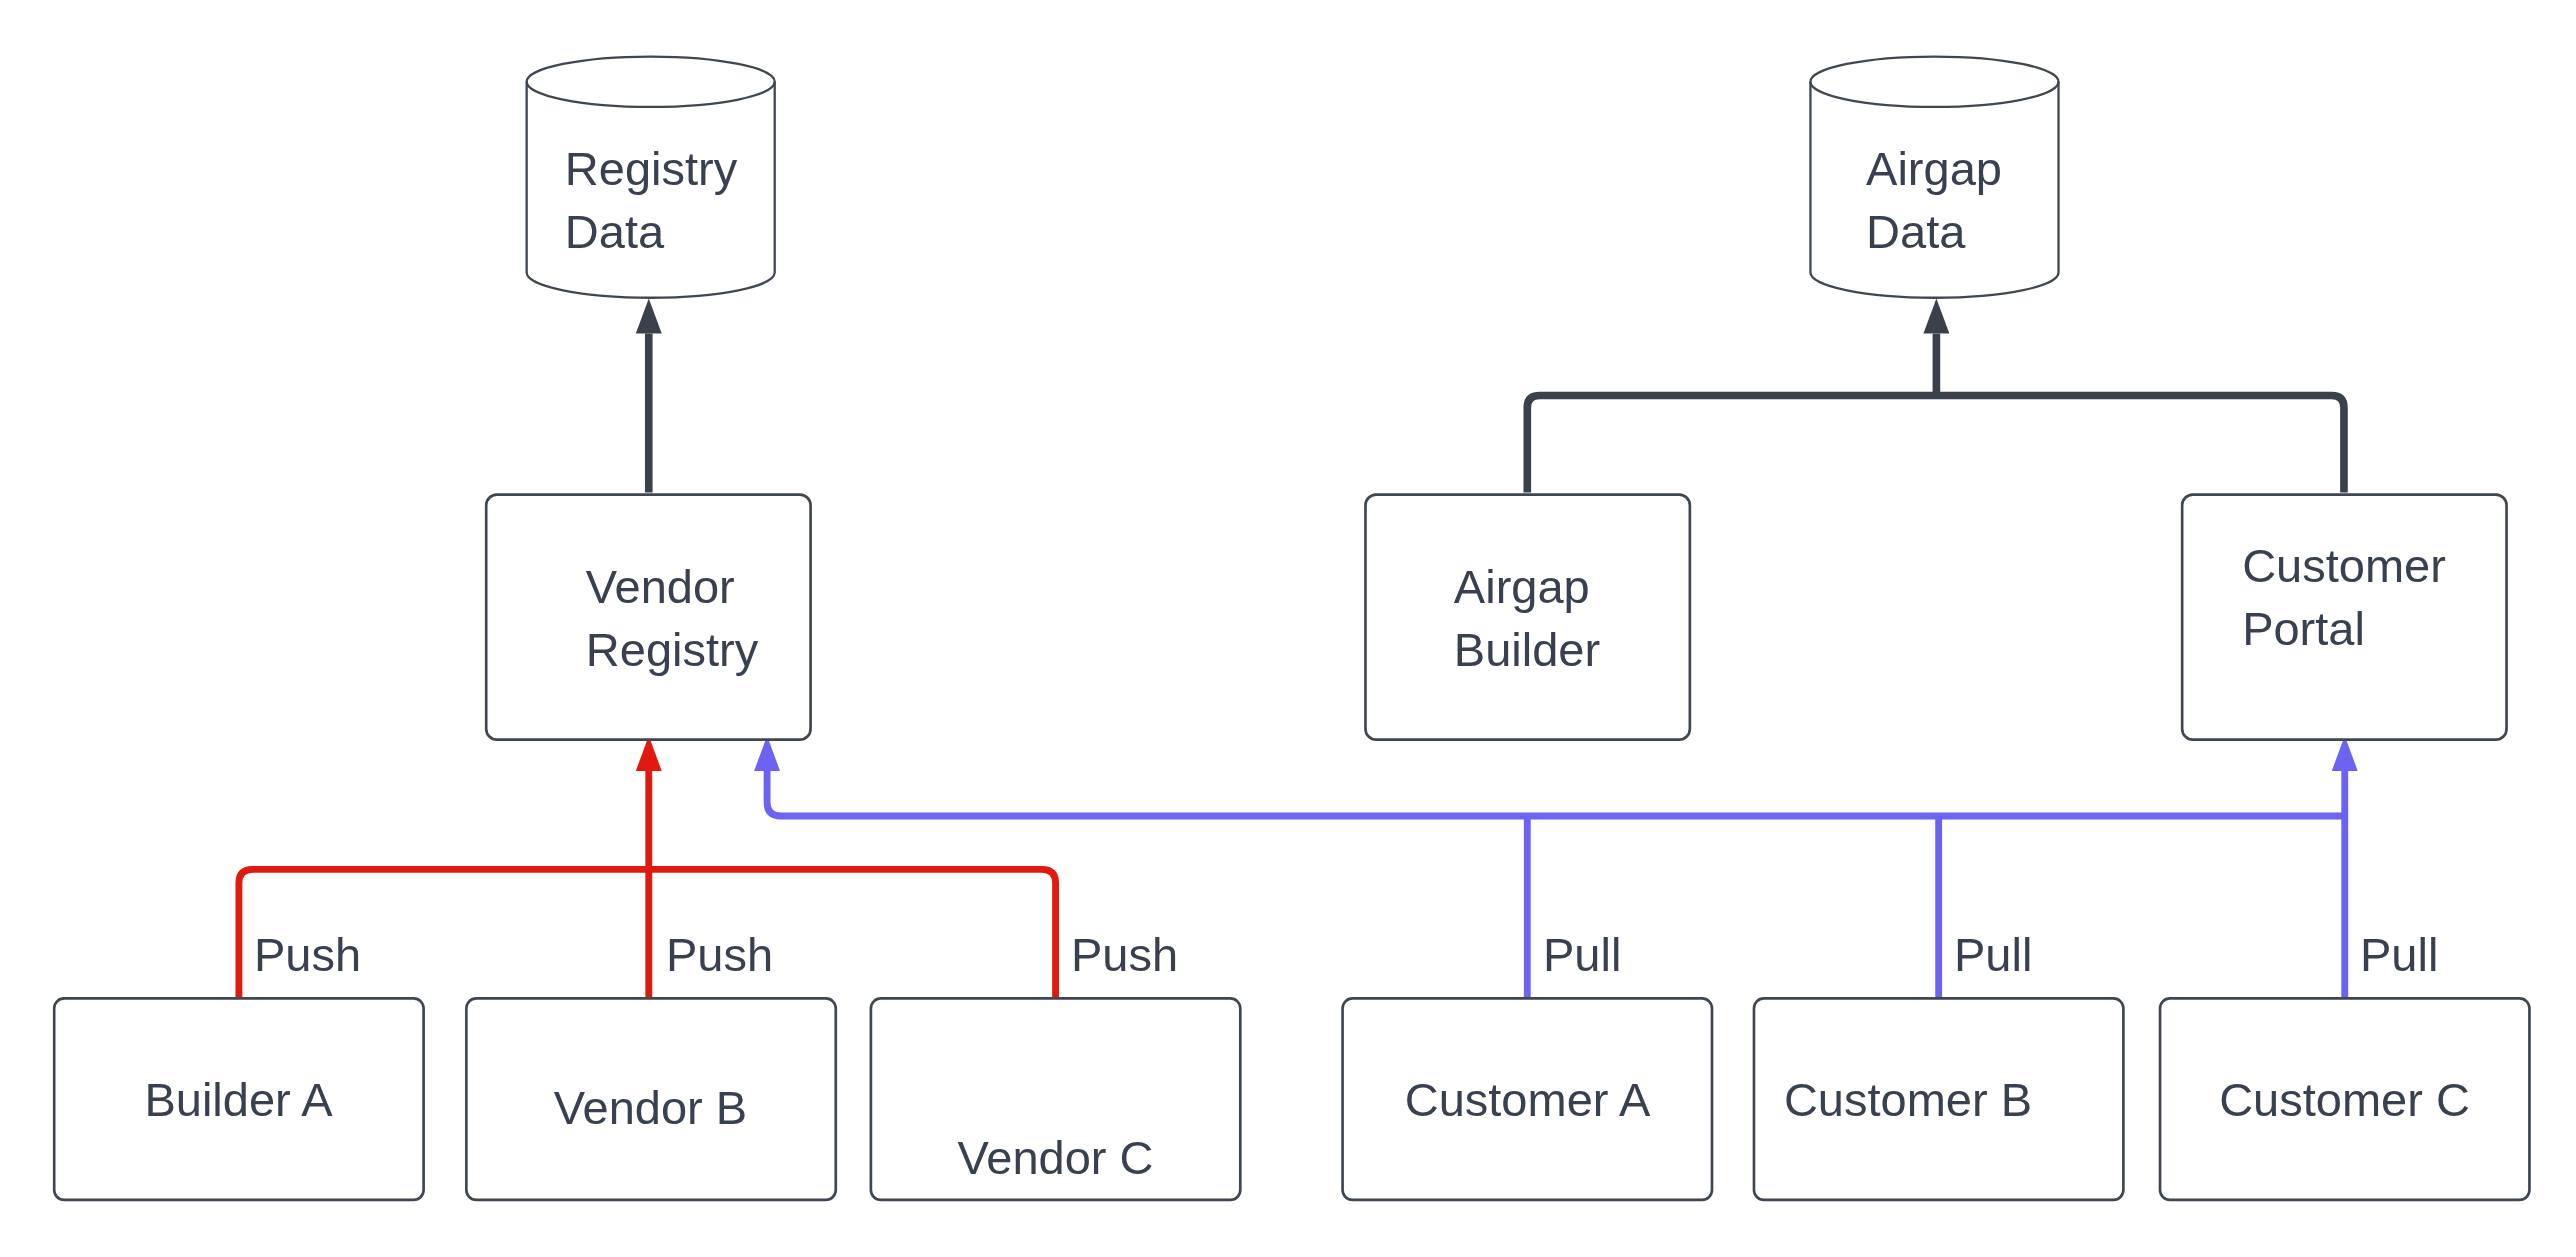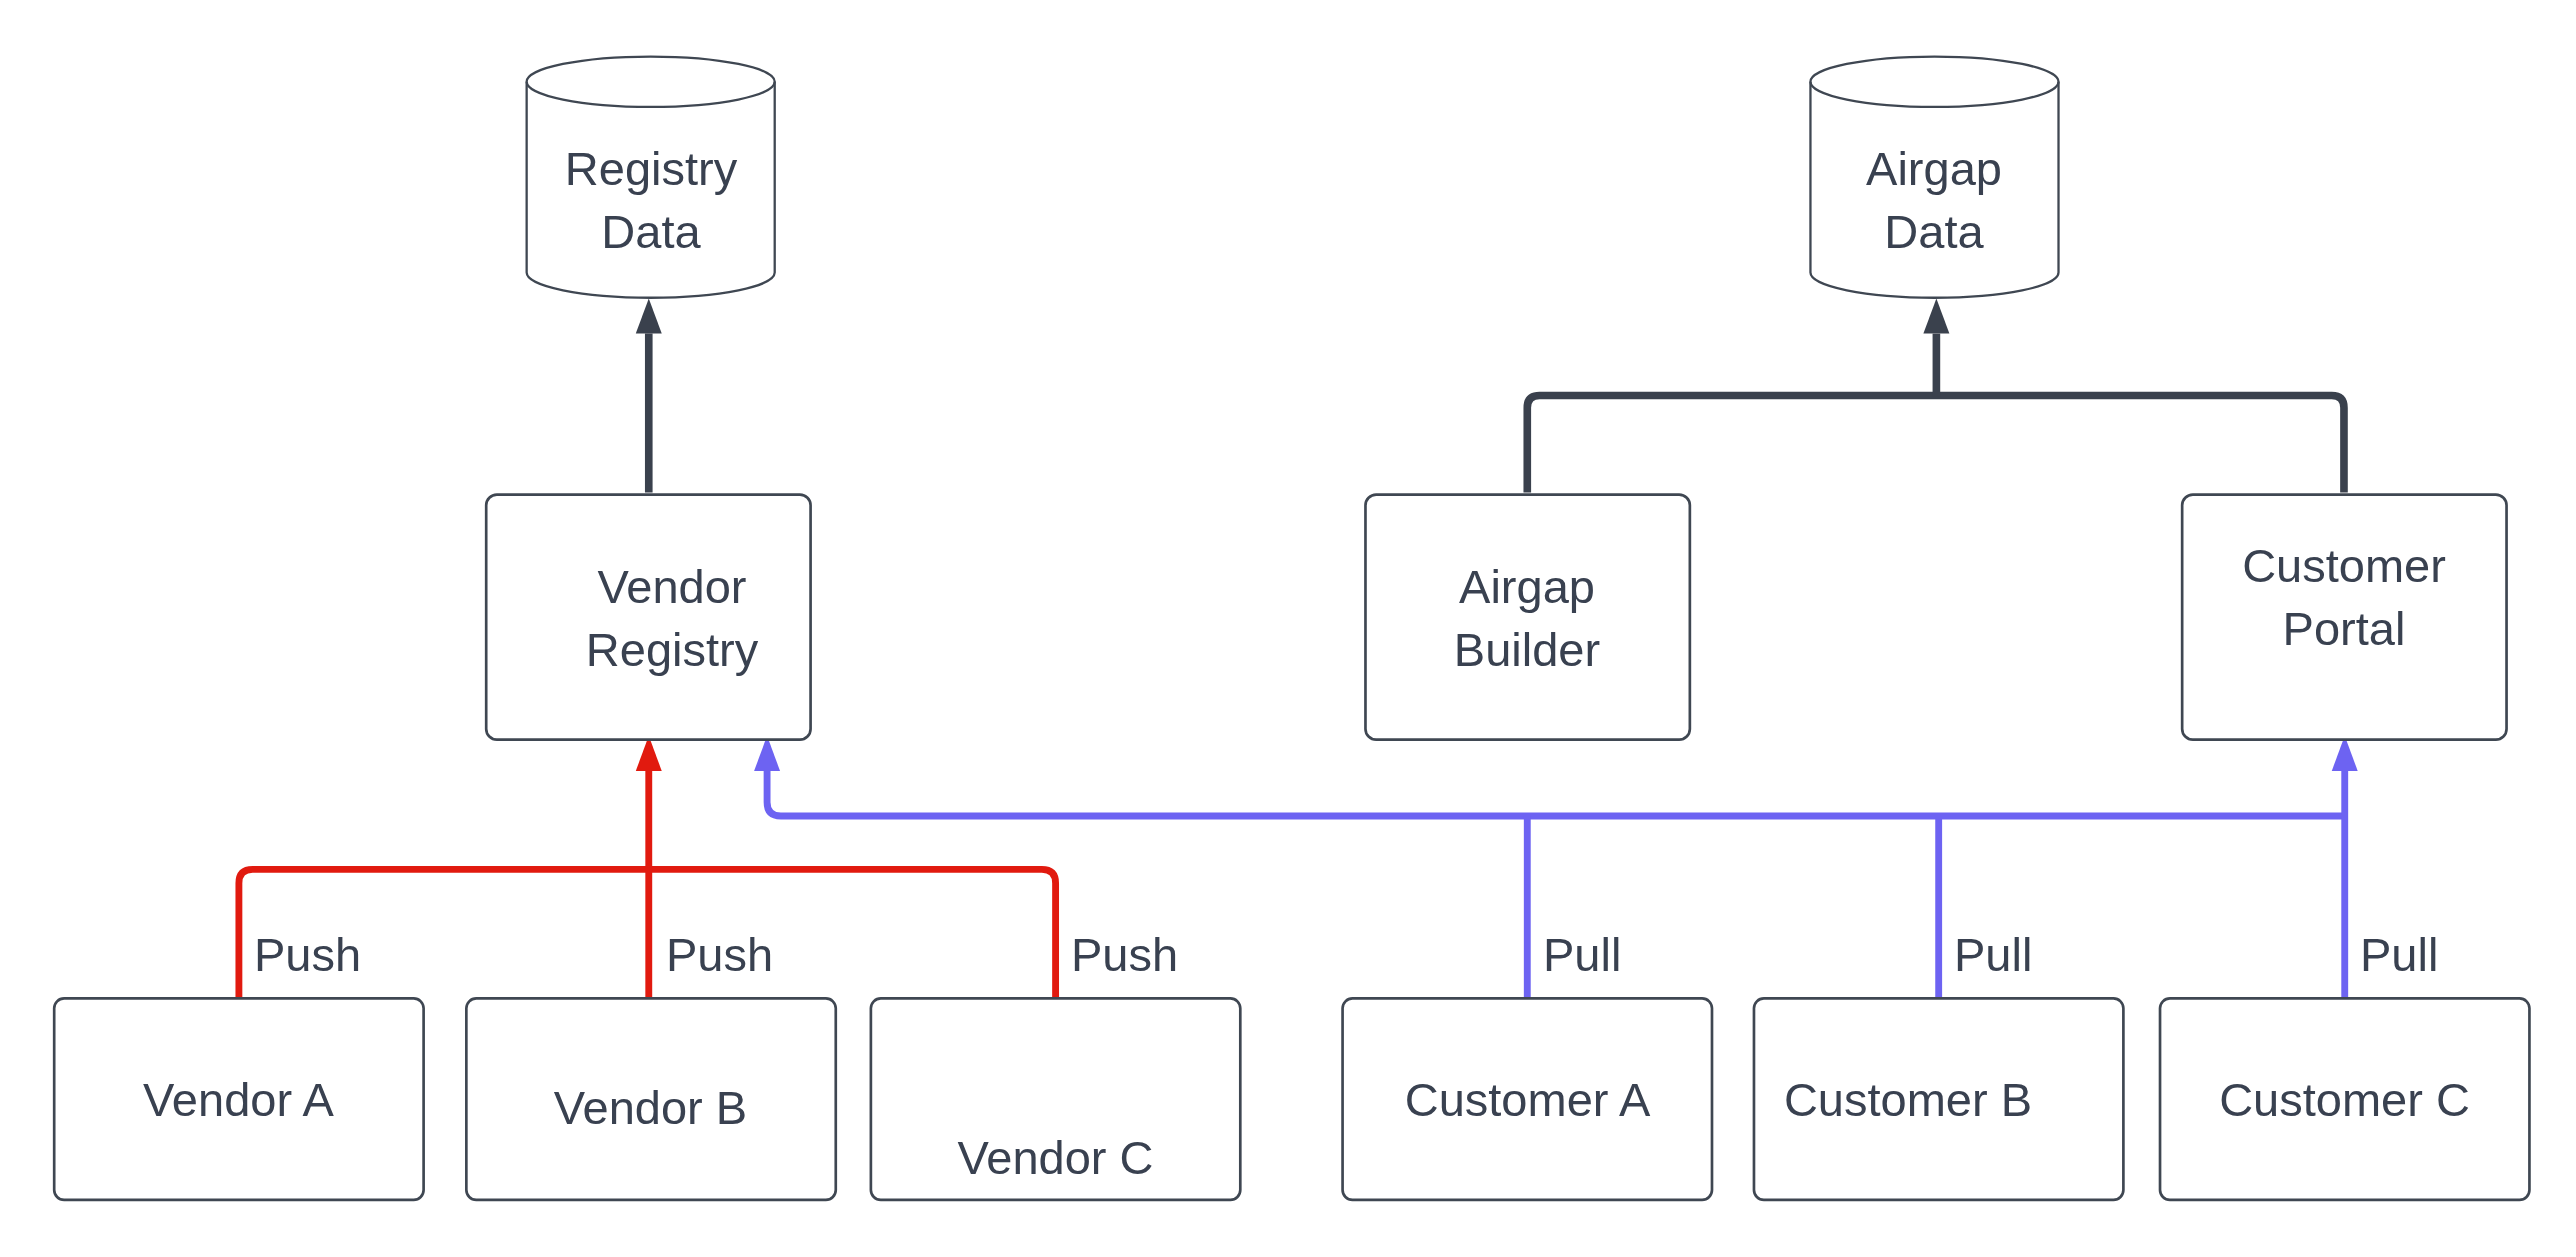--- a/index.html
+++ b/index.html
@@ -10,21 +10,21 @@
     background: #ffffff;
     font-family: "Liberation Sans", sans-serif;
     overflow: hidden;
   }
   #diagram-svg { position: absolute; left: 0; top: 0; }
   .lbl {
     position: absolute;
     display: flex;
     align-items: center;
     justify-content: center;
-    text-align: center;
+    text-align: left;
     color: #394150;
     font-size: 47px;
     line-height: 63px;
     white-space: pre-line;
     pointer-events: none;
   }
   .edge-lbl {
     justify-content: flex-start;
     text-align: center;
     line-height: 53px;
@@ -86,21 +86,21 @@
   <div class="lbl" style="left:1810px; top:114px; width:248px; height:172px;">Airgap
 Data</div>
 
   <div class="lbl" style="left:486px; top:495px; width:324px; height:245px;padding-left:24px;">Vendor
 Registry</div>
   <div class="lbl" style="left:1365px; top:495px; width:324px; height:245px;">Airgap
 Builder</div>
   <div class="lbl" style="left:2182px; top:495px; width:324px; height:203px;">Customer
 Portal</div>
 
-  <div class="lbl" style="left:54px; top:998px; width:369px; height:202px;">Vendor A</div>
+  <div class="lbl" style="left:54px; top:998px; width:369px; height:202px;">Builder A</div>
   <div class="lbl" style="left:466px; top:998px; width:369px; height:218px;">Vendor B</div>
   <div class="lbl" style="left:871px; top:1043px; width:369px; height:228px;">Vendor C</div>
   <div class="lbl" style="left:1343px; top:998px; width:369px; height:202px;">Customer A</div>
   <div class="lbl" style="left:1754px; top:998px; width:308px; height:202px;">Customer B</div>
   <div class="lbl" style="left:2160px; top:998px; width:369px; height:202px;border-radius:17px;">Customer C</div>
 
   <div class="lbl edge-lbl" style="left:254px; top:922px; width:183px; height:64px;">Push</div>
   <div class="lbl edge-lbl" style="left:666px; top:922px; width:183px; height:64px;">Push</div>
   <div class="lbl edge-lbl" style="left:1071px; top:922px; width:183px; height:64px;">Push</div>
   <div class="lbl edge-lbl" style="left:1543px; top:922px; width:183px; height:64px;">Pull</div>

